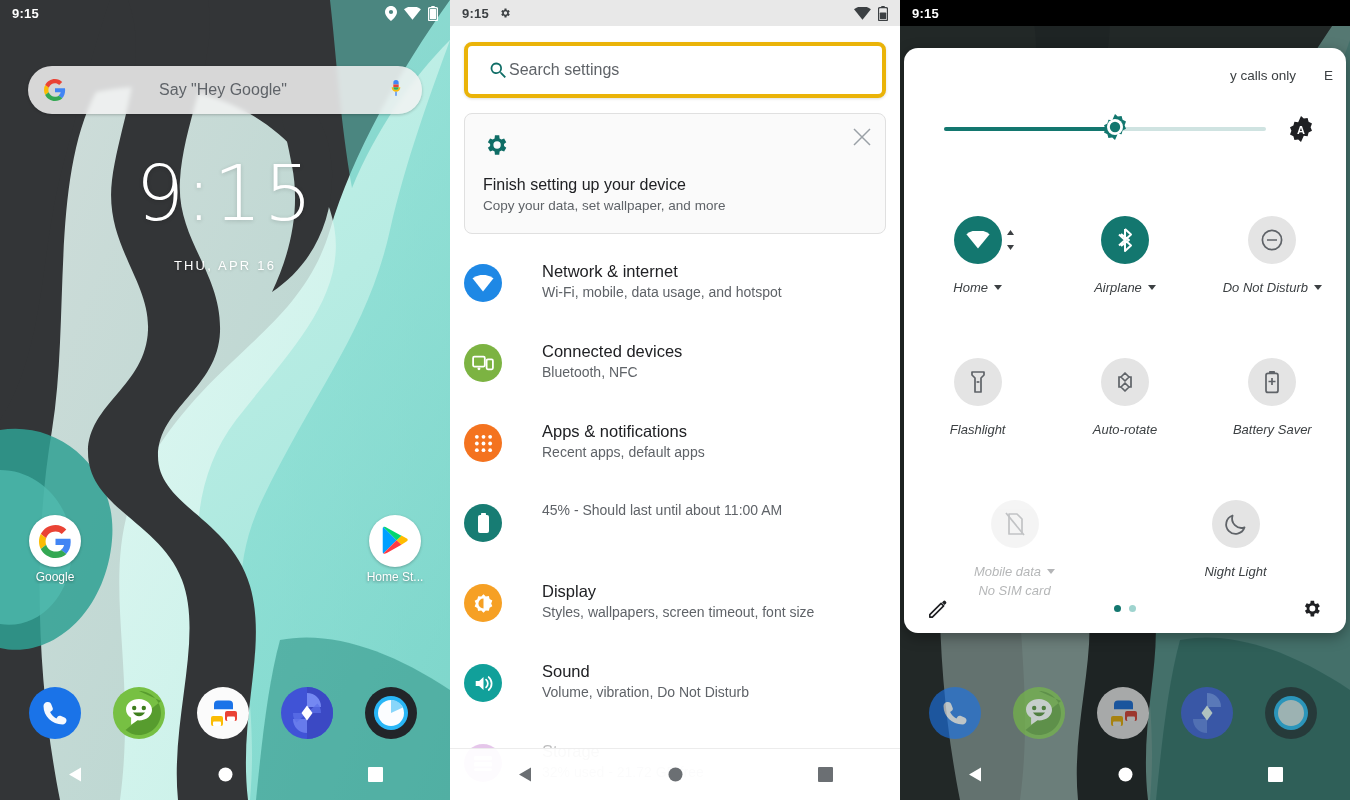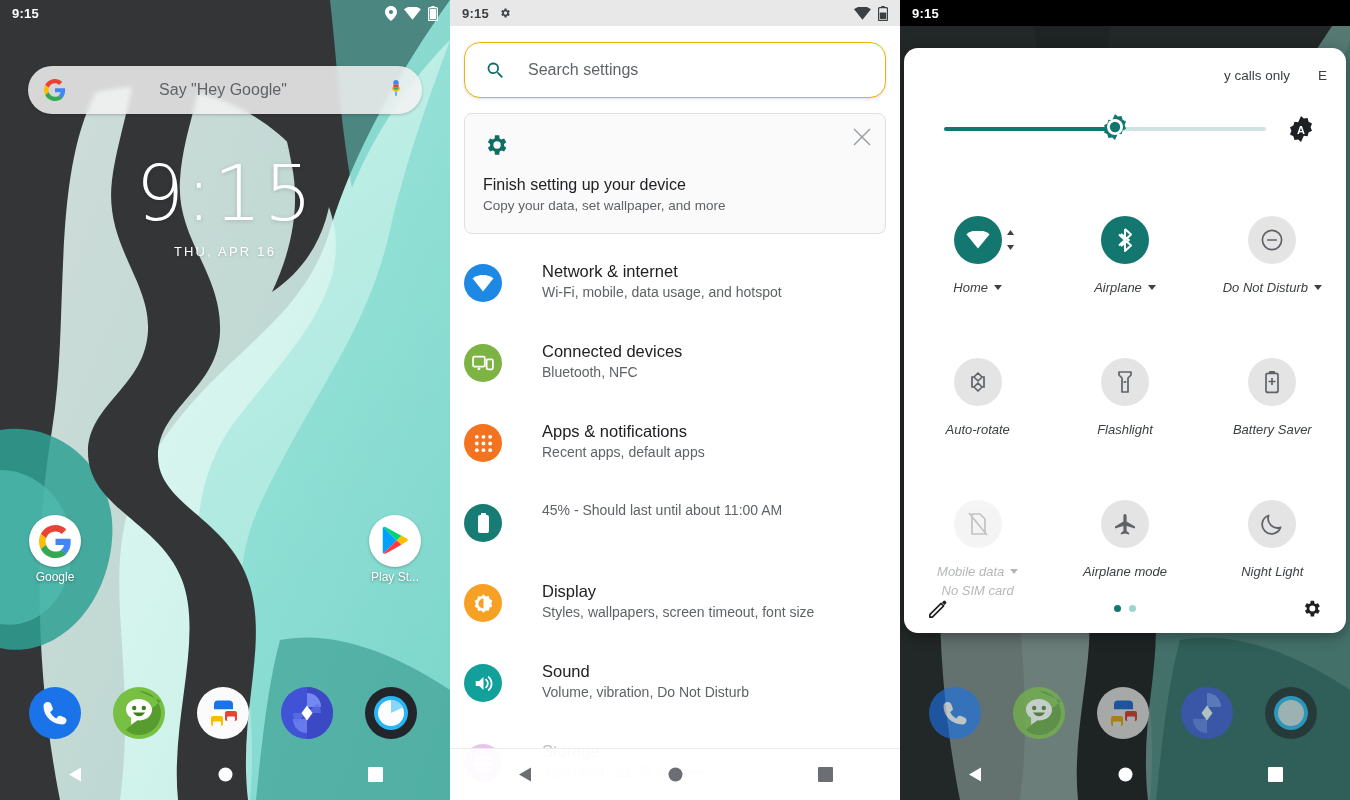--- a/index.html
+++ b/index.html
@@ -28,43 +28,43 @@
     border-radius:26px; background:rgba(242,242,242,.86);
     display:flex; align-items:center; padding:0 16px;
     box-shadow:0 1px 3px rgba(0,0,0,.22);
     backdrop-filter:blur(2px);
   }
   .searchbar .hint { flex:1; text-align:center; color:#5f6368; font-size:16px; padding-right:6px;}
   .clockwidget { position:absolute; top:156px; left:0; right:0; text-align:center; }
   .clock-time { font-size:76px; color:#ffffff; font-weight:300; letter-spacing:2px;
                 line-height:1; text-shadow:0 1px 4px rgba(0,0,0,.16);
                 font-family:"DejaVu Sans", sans-serif; }
-  .clock-date { margin-top:12px; font-size:13px; letter-spacing:2.2px; color:#ffffff;
+  .clock-date { margin-top:26px; font-size:13px; letter-spacing:2.2px; color:#ffffff;
                 font-weight:500; text-shadow:0 1px 3px rgba(0,0,0,.18); }
 
   .appgrid { position:absolute; top:515px; left:0; width:450px; }
   .appcell { position:absolute; width:90px; text-align:center; }
   .appicon { width:52px; height:52px; border-radius:50%; margin:0 auto; position:relative; }
   .applabel { margin-top:3px; font-size:12px; color:#fff; text-shadow:0 1px 3px rgba(0,0,0,.45);
               white-space:nowrap; overflow:hidden; }
 
   .dock { position:absolute; bottom:55px; left:0; width:450px; height:60px; }
   .dockcell { position:absolute; width:56px; height:56px; }
 
   .navbar { position:absolute; bottom:0; left:0; width:450px; height:52px;
             display:flex; align-items:center; justify-content:space-around; z-index:25;}
   .nav-btn { width:80px; display:flex; align-items:center; justify-content:center; }
 
   
   .settings { position:absolute; inset:0; background:#ffffff; }
   .settings .statusbar { background:#e8e8e8; color:#3c4043; }
   .s-search { position:absolute; top:42px; left:14px; width:422px; height:56px;
-              background:#fff; border-radius:16px; border:1px solid #eab308;
+              background:#fff; border-radius:8px; border:4px solid #eab308;
               box-shadow:0 1px 3px rgba(0,0,0,.13); display:flex; align-items:center;
-              padding:0 20px; gap:22px; }
+              padding:0 20px; }
   .s-search .ph { color:#5f6368; font-size:16px; }
   .s-card { position:absolute; top:113px; left:14px; width:422px;
             border:1px solid #e0e0e0; border-radius:8px; background:#fafafa;
             padding:18px 18px 20px 18px; }
   .s-card .gear { margin-bottom:14px; }
   .s-card .t { font-size:16px; color:#202124; font-weight:500; margin-bottom:4px; }
   .s-card .d { font-size:13.5px; color:#5f6368; }
   .s-card .x { position:absolute; top:14px; right:14px; cursor:pointer; }
 
   .s-list { position:absolute; top:248px; left:0; width:450px; }
@@ -76,21 +76,21 @@
   .s-sub { font-size:14px; color:#5f6368; }
   .s-fade { opacity:.30; }
   .s-navbar { position:absolute; bottom:0; left:0; width:450px; height:52px;
               background:rgba(255,255,255,.92);
               display:flex; align-items:center; justify-content:space-around;
               border-top:1px solid #ececec; z-index:30; }
   .qs-statusbar { background:#000; color:#fff; }
   .qs-panel { position:absolute; top:48px; left:4px; width:442px; height:585px;
               background:#fff; border-radius:14px; box-shadow:0 4px 14px rgba(0,0,0,.35);
               overflow:hidden; }
-  .qs-carrier { position:absolute; top:20px; right:10px; width:100%;
+  .qs-carrier { position:absolute; top:20px; right:4px; width:100%;
                 display:flex; justify-content:flex-end; gap:28px; padding-right:0;
                 font-size:13.5px; color:#3c4043; white-space:nowrap;margin-left:24px; }
   .qs-carrier .c2 { width:18px; overflow:hidden; }
   .qs-bright { position:absolute; top:68px; left:40px; width:370px;
                display:flex; align-items:center; gap:22px; }
   .qs-track { position:relative; flex:1; height:4px; border-radius:2px; background:#cfe3e1; }
   .qs-fill { position:absolute; left:0; top:0; height:4px; border-radius:2px; background:#13776f; width:53%; }
   .qs-thumb { position:absolute; left:53%; top:50%; transform:translate(-50%,-50%); }
 
   .qs-tiles { position:absolute; top:160px; left:0; width:442px; }
@@ -210,21 +210,21 @@
       </div>
       <div class="appcell" style="left:350px;">
         <div class="appicon" style="background:#fff;display:flex;align-items:center;justify-content:center;box-shadow:0 1px 3px rgba(0,0,0,.25);">
           <svg width="30" height="30" viewBox="0 0 40 44">
             <path d="M3 1.6 22.3 21 3 40.4C2.4 40 2 39.2 2 38.2V3.8c0-1 .4-1.8 1-2.2z" fill="#00A0FF"></path>
             <path d="M29.4 27.6 22.3 21 29.4 14l8 4.5c1.6.9 1.6 3.1 0 4z" fill="#FFBC00"></path>
             <path d="M3 40.4 22.3 21l7.1 6.6L8 39.6c-2 1.1-3.7 1.5-5 .8z" fill="#FF3A44"></path>
             <path d="M3 1.6c1.3-.7 3-.3 5 .8l21.4 12-7.1 6.6z" fill="#00D66F"></path>
           </svg>
         </div>
-        <div class="applabel">Play St...</div>
+        <div class="applabel">Home St...</div>
       </div>
     </div>
 
     <div class="dock">
       <div class="dockcell" style="left:27px;">
         <svg width="56" height="56" viewBox="0 0 56 56">
           <circle cx="28" cy="28" r="26" fill="#1A73E8"></circle>
           <path d="M21 17c1.6 0 2.6.7 3.1 2l1.6 4c.4 1.1.1 2-.8 2.7l-1.8 1.4c1.3 2.8 3.5 5 6.3 6.3l1.4-1.8c.7-.9 1.6-1.2 2.7-.8l4 1.6c1.3.5 2 1.5 2 3.1 0 2.2-1.8 4-4 4C24.9 39.5 16.5 31.1 16.5 21c0-2.2 1.8-4 4-4z" fill="#fff" opacity=".96"></path>
         </svg>
       </div>
@@ -576,39 +576,39 @@
             <div class="qs-label">
                 <span>Do Not Disturb</span>
                 <i class="caret"></i>
               </div>
           </div>
         </div>
 
         <div class="qs-row">
           <div class="qs-tile">
             <div class="qs-circle qs-off">
+              <svg width="16" height="24" viewBox="0 0 16 24">
+                  <path d="M2 2h12v3l-3 3v14H5V8L2 5z" fill="none" stroke="#5f6368" stroke-width="1.7" stroke-linejoin="round"></path>
+                  <path d="M6.6 12h2.8" stroke="#5f6368" stroke-width="1.7"></path>
+                </svg>
+            </div>
+            <div class="qs-label">
+                <span>Flashlight</span>
+              </div>
+          </div>
+          <div class="qs-tile">
+            <div class="qs-circle qs-off">
               <svg width="24" height="24" viewBox="0 0 24 24">
                   <path d="M12 3 16 7 12 11 8 7z" fill="none" stroke="#5f6368" stroke-width="1.7" stroke-linejoin="round"></path>
                   <path d="M12 13 16 17 12 21 8 17z" fill="none" stroke="#5f6368" stroke-width="1.7" stroke-linejoin="round"></path>
                   <path d="M16 7h2v10h-2M8 7H6v10h2" stroke="#5f6368" stroke-width="1.7" fill="none"></path>
                 </svg>
             </div>
             <div class="qs-label">
                 <span>Auto-rotate</span>
-              </div>
-          </div>
-          <div class="qs-tile">
-            <div class="qs-circle qs-off">
-              <svg width="16" height="24" viewBox="0 0 16 24">
-                  <path d="M2 2h12v3l-3 3v14H5V8L2 5z" fill="none" stroke="#5f6368" stroke-width="1.7" stroke-linejoin="round"></path>
-                  <path d="M6.6 12h2.8" stroke="#5f6368" stroke-width="1.7"></path>
-                </svg>
-            </div>
-            <div class="qs-label">
-                <span>Flashlight</span>
               </div>
           </div>
           <div class="qs-tile">
             <div class="qs-circle qs-off">
               <svg width="16" height="24" viewBox="0 0 16 24">
                   <rect x="5" y="1" width="6" height="2.4" rx=".7" fill="#5f6368"></rect>
                   <rect x="2" y="3.4" width="12" height="19" rx="2" fill="none" stroke="#5f6368" stroke-width="1.7"></rect>
                   <path d="M8 8v7M4.5 11.5h7" stroke="#5f6368" stroke-width="1.7"></path>
                 </svg>
             </div>
@@ -628,30 +628,20 @@
             </div>
             <div class="qs-label">
                 <span>Mobile data</span>
                 <i class="caret"></i>
               </div>
             <div class="qs-sub">No SIM card</div>
           </div>
           <div class="qs-tile">
             <div class="qs-circle qs-off">
               <svg width="24" height="24" viewBox="0 0 24 24">
-                  <path d="M12 2c.9 0 1.6.9 1.6 2v5.4l8.4 5v2.2l-8.4-2.6v5l2.6 2v1.6L12 21.4 7.8 22.6V21l2.6-2v-5L2 16.6v-2.2l8.4-5V4c0-1.1.7-2 1.6-2z" fill="#5f6368"></path>
-                </svg>
-            </div>
-            <div class="qs-label">
-                <span>Airplane mode</span>
-              </div>
-          </div>
-          <div class="qs-tile">
-            <div class="qs-circle qs-off">
-              <svg width="24" height="24" viewBox="0 0 24 24">
                   <path d="M20.5 15.4A9.4 9.4 0 0 1 8.6 3.5 9.4 9.4 0 1 0 20.5 15.4z" fill="none" stroke="#5f6368" stroke-width="1.8" stroke-linejoin="round"></path>
                 </svg>
             </div>
             <div class="qs-label">
                 <span>Night Light</span>
               </div>
           </div>
         </div>
       </div>
 

